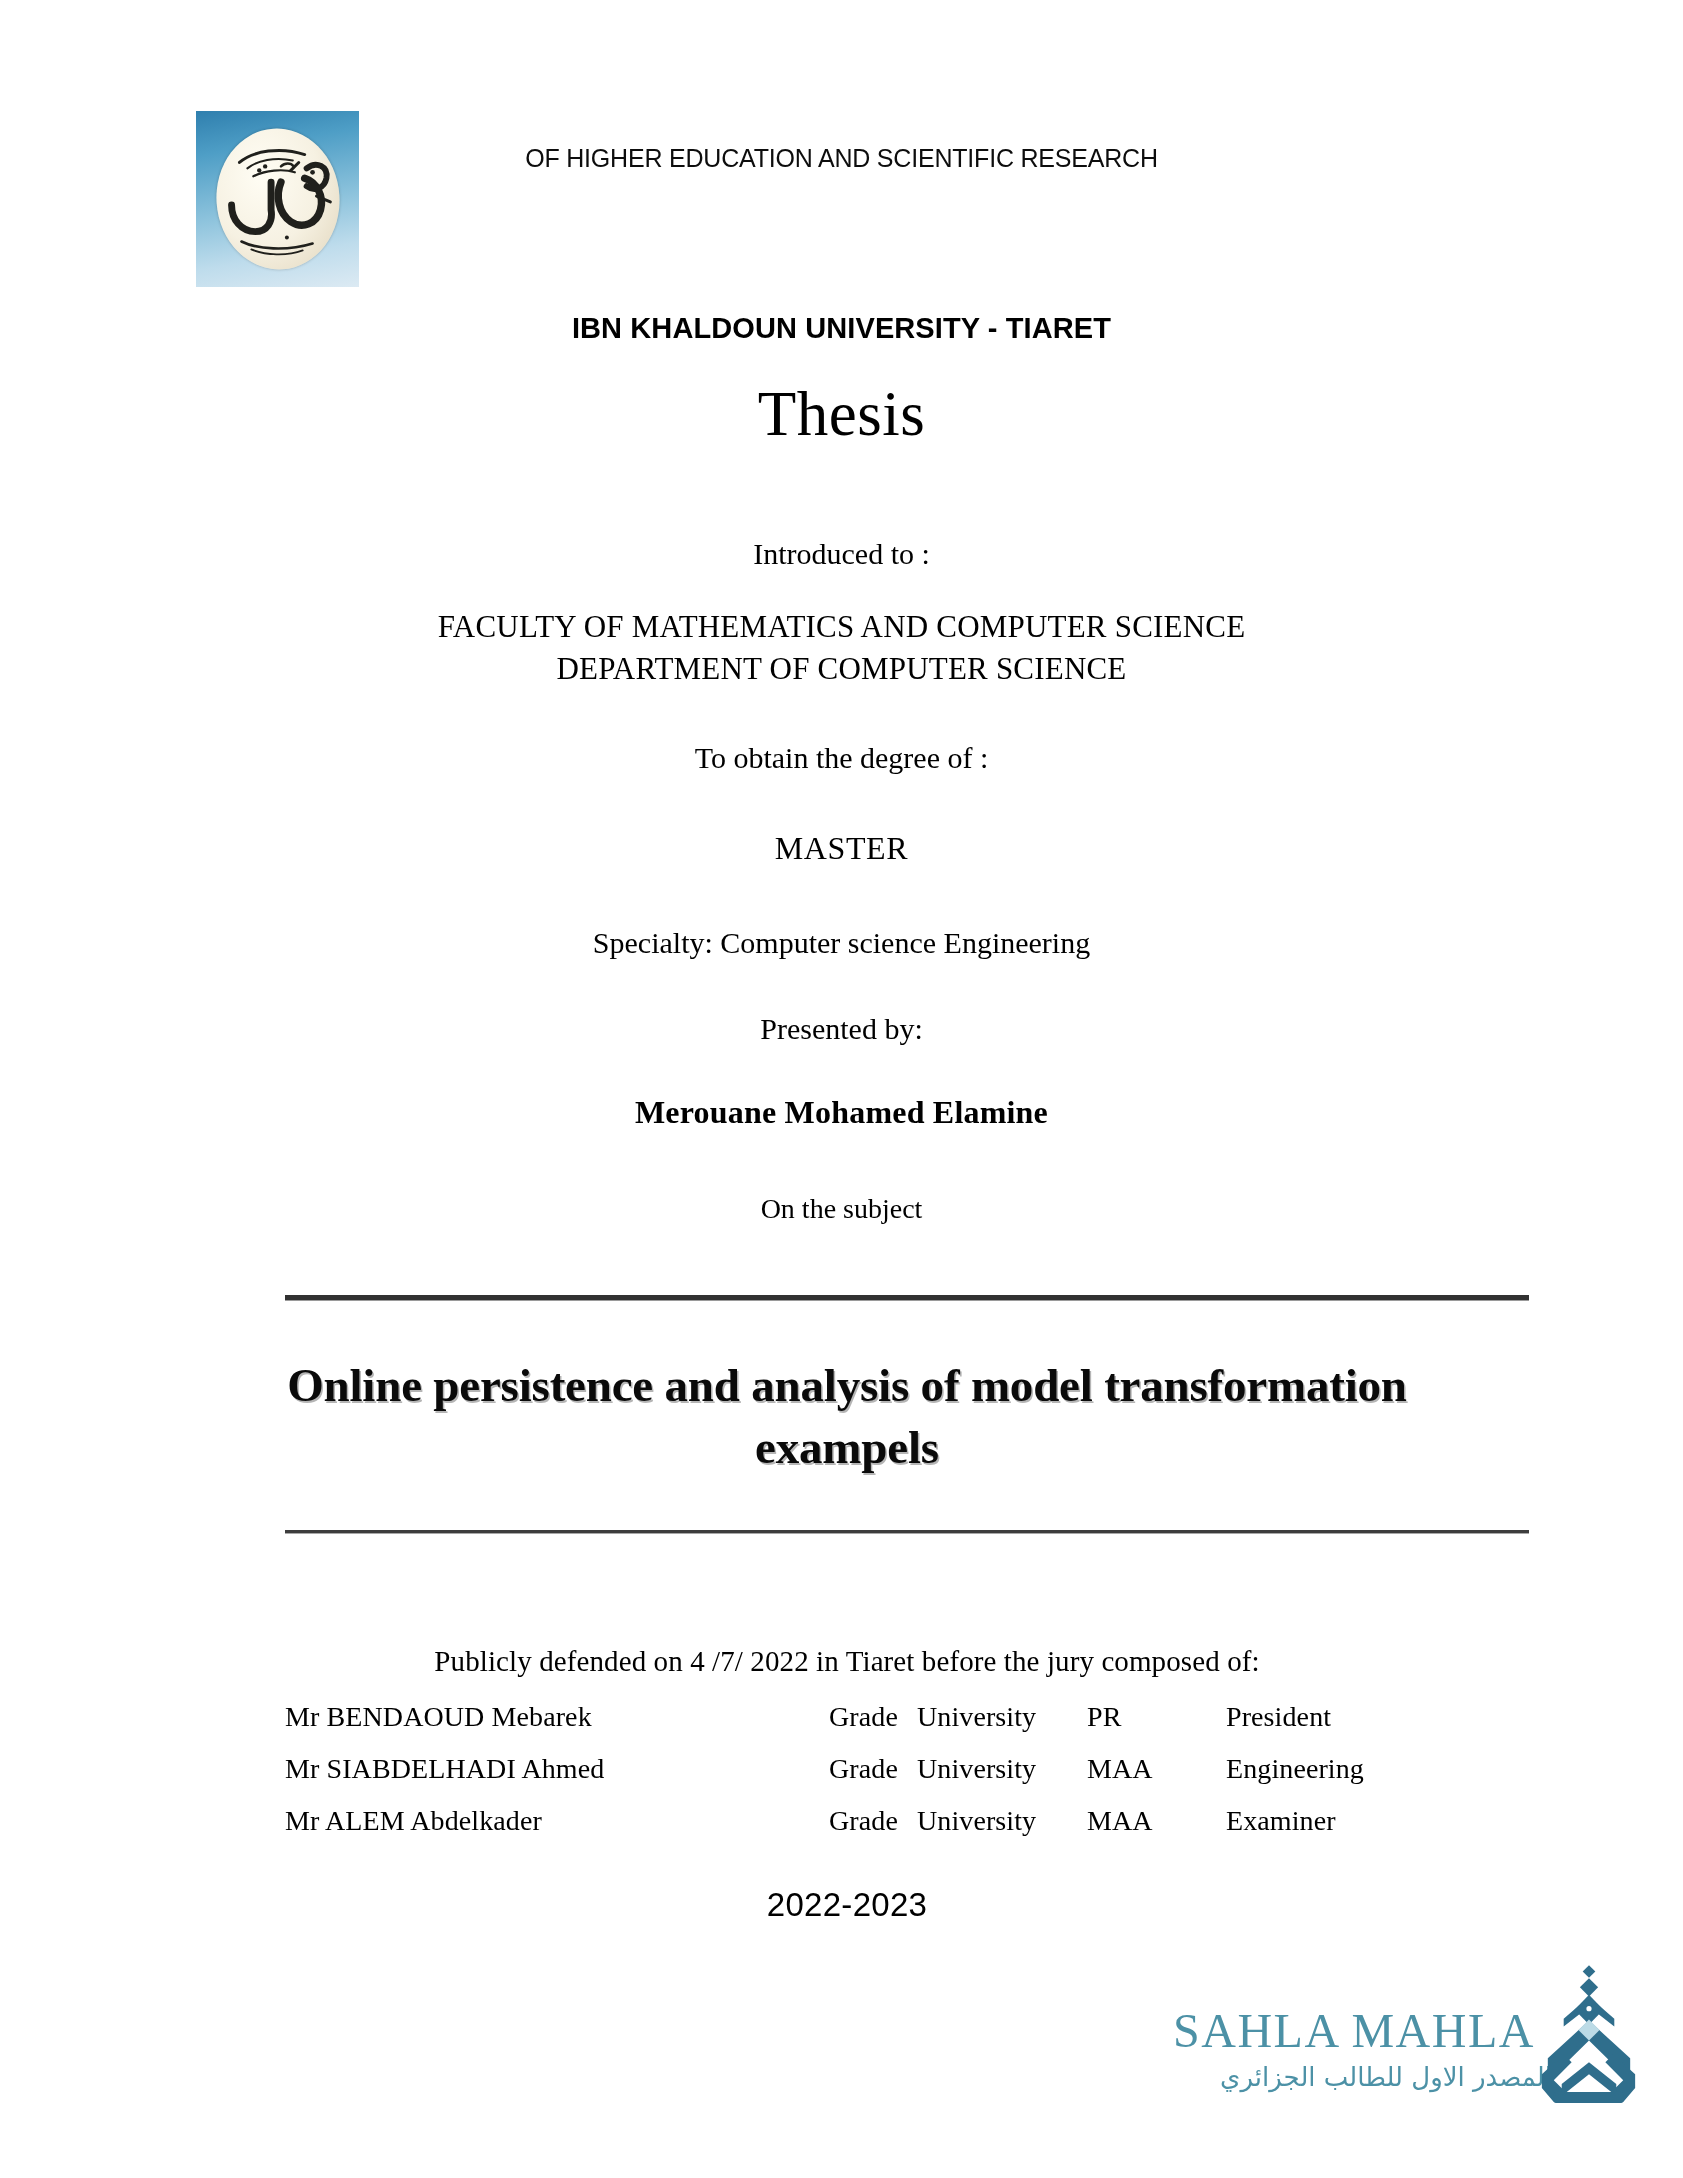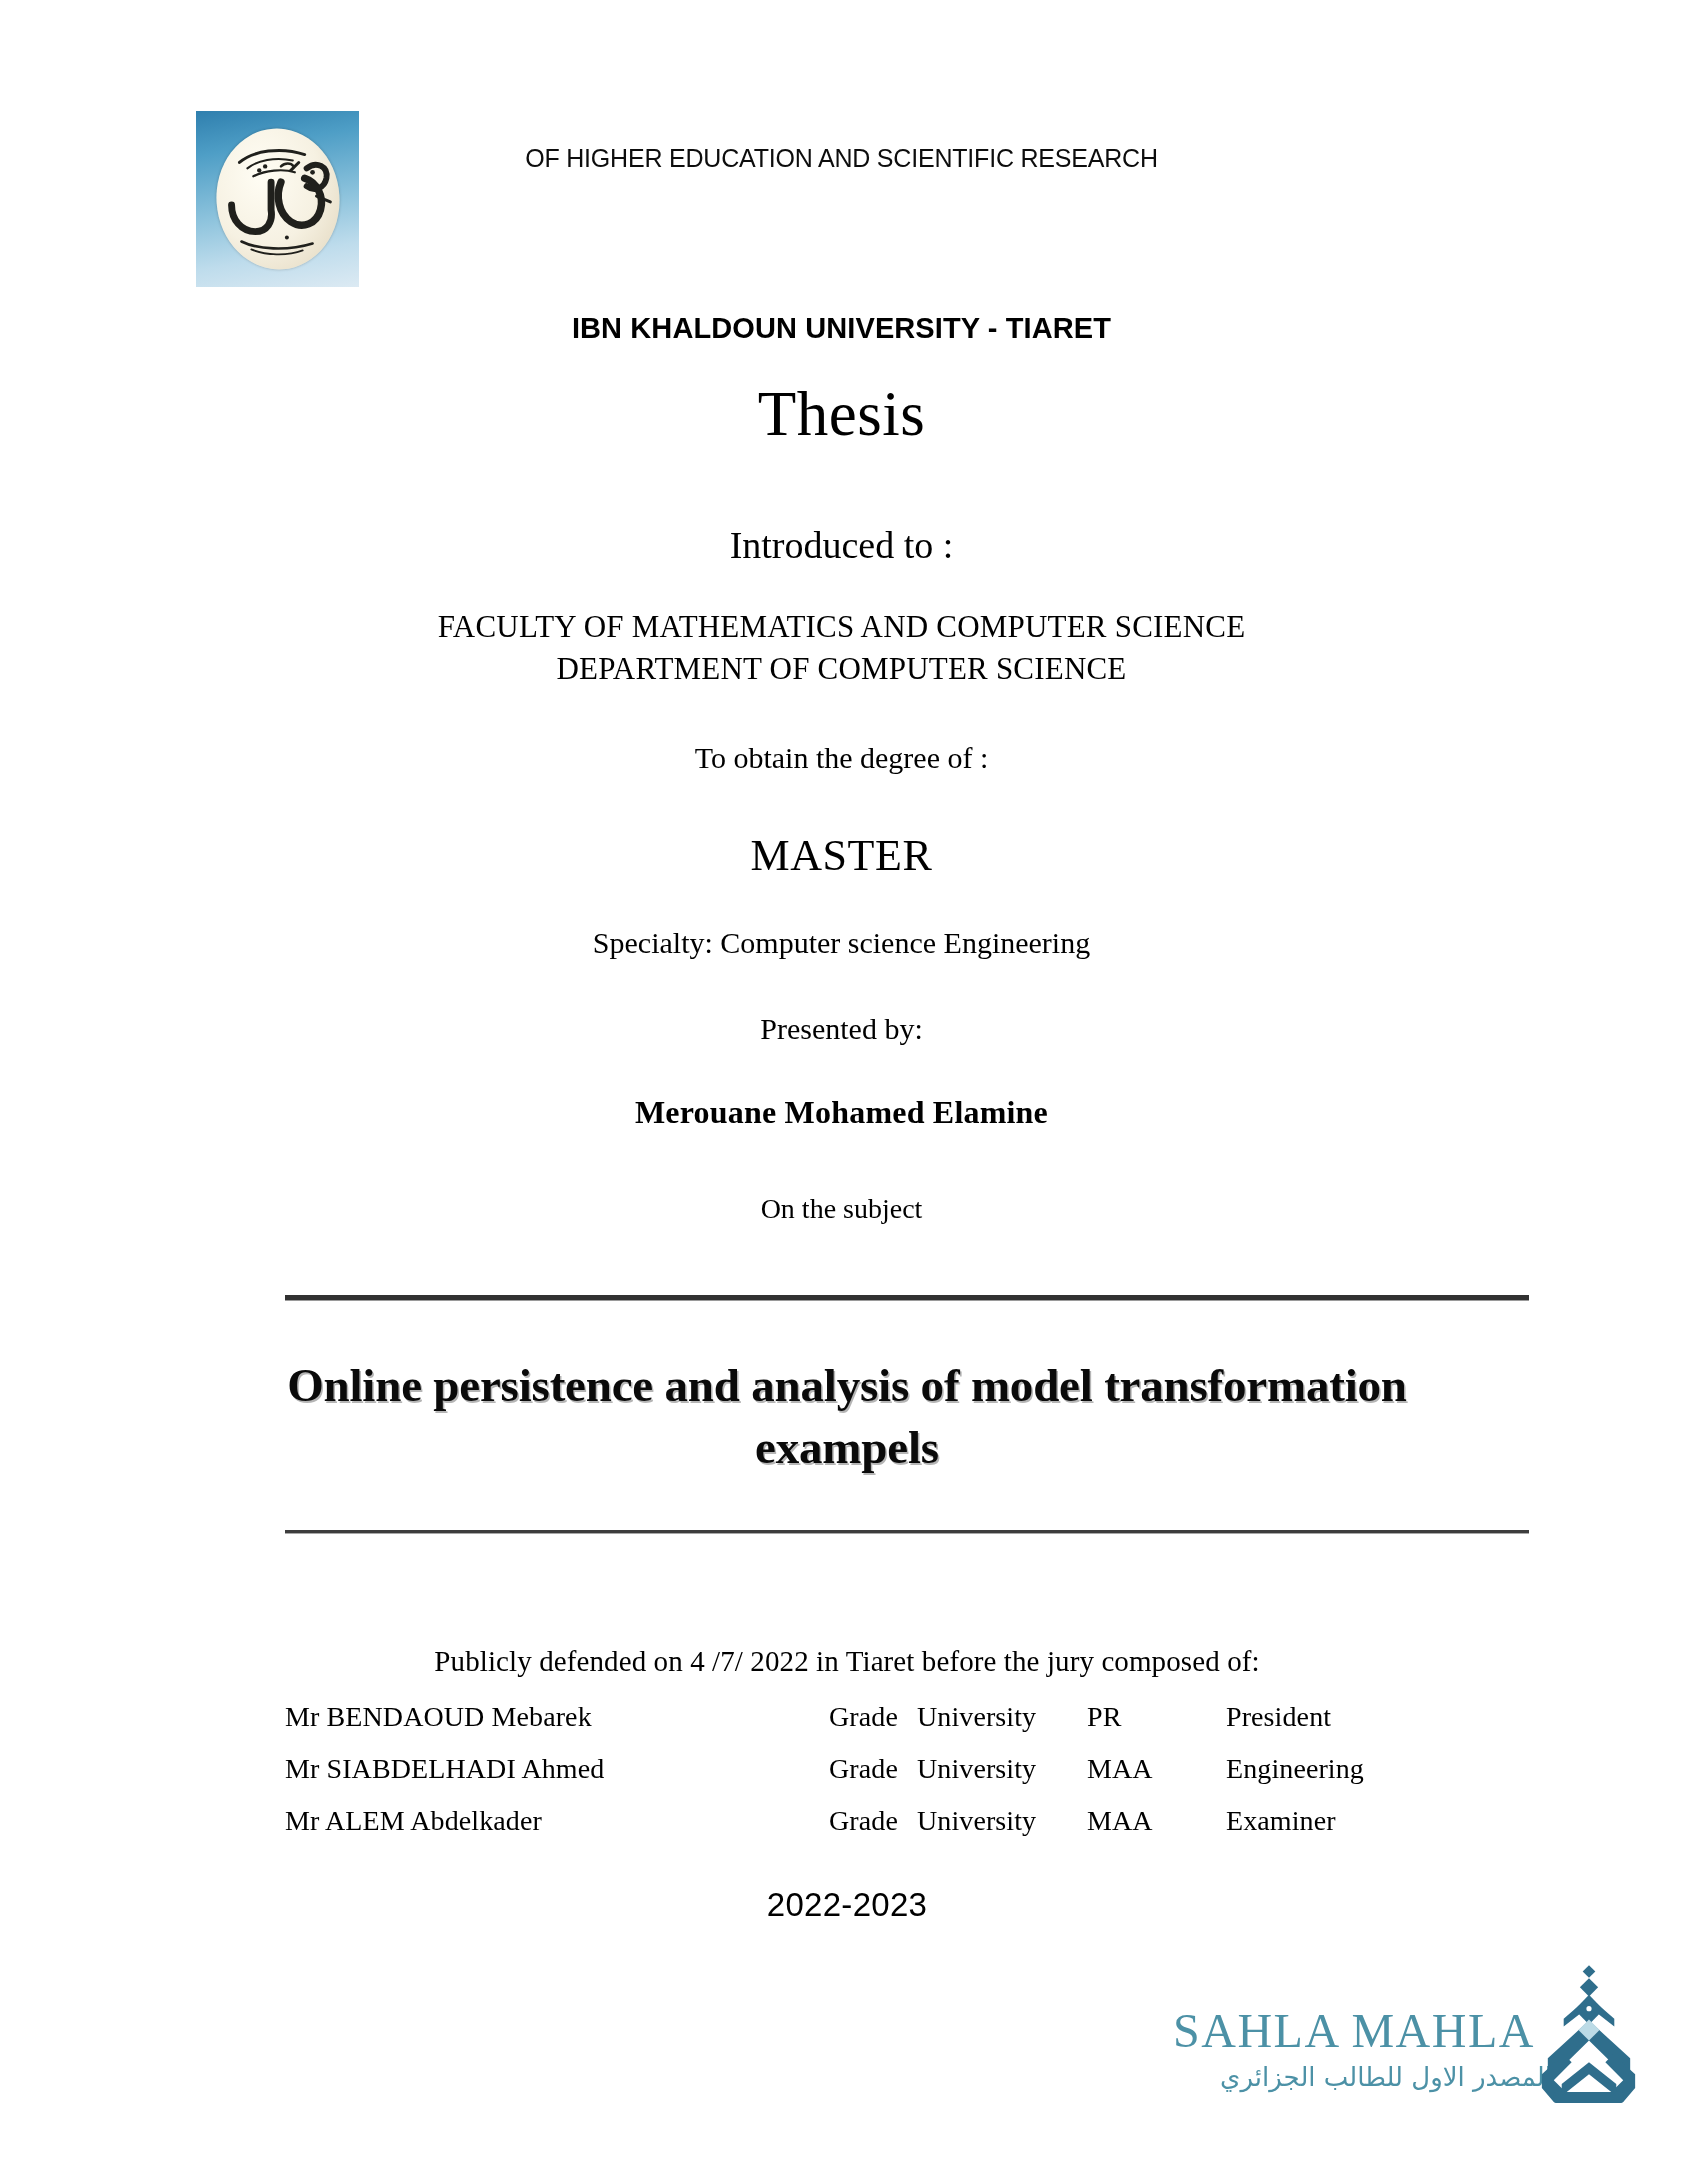--- a/index.html
+++ b/index.html
@@ -100,40 +100,40 @@
   }
 
   .thesis-word {
     top: 381px;
     font-size: 63px;
     letter-spacing: 0.5px;
     line-height: 1.05;
   }
 
   .introduced {
-    top: 523px;
-    font-size: 38px;
+    top: 537px;
+    font-size: 30px;
     font-family: Liberation Serif, serif;
   }
 
   .faculty {
     top: 606px;
     font-size: 31px;
     line-height: 1.34;
     letter-spacing: 0.2px;
   }
 
   .degree-line {
     top: 741px;
     font-size: 30px;
   }
 
   .master {
     top: 830px;
-    font-size: 44px;
+    font-size: 32px;
     letter-spacing: 0.6px;
   }
 
   .specialty {
     top: 926px;
     font-size: 30px;
   }
 
   .presented-by {
     top: 1012px;

